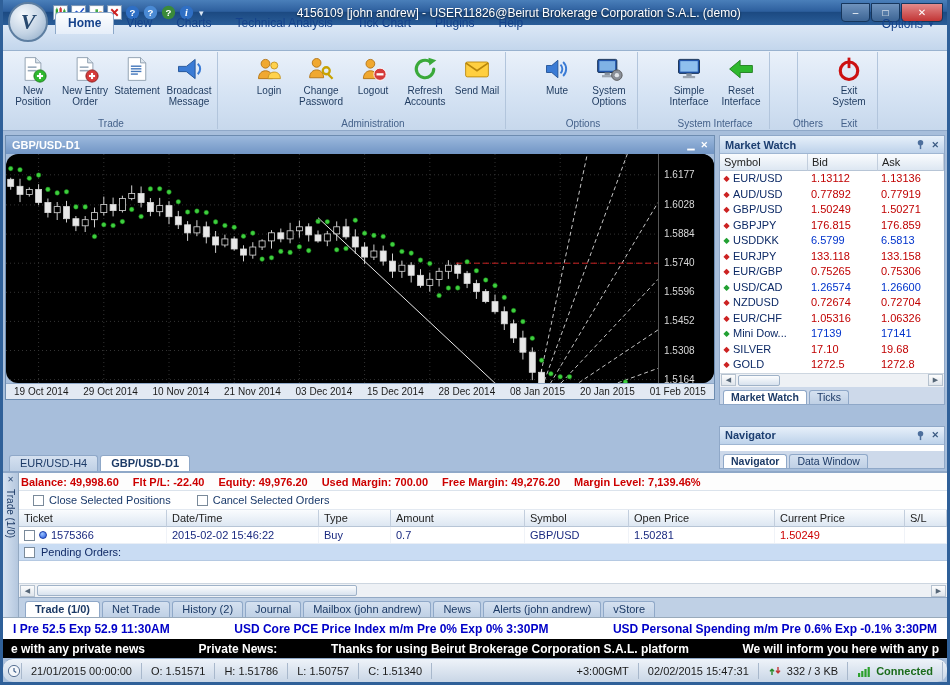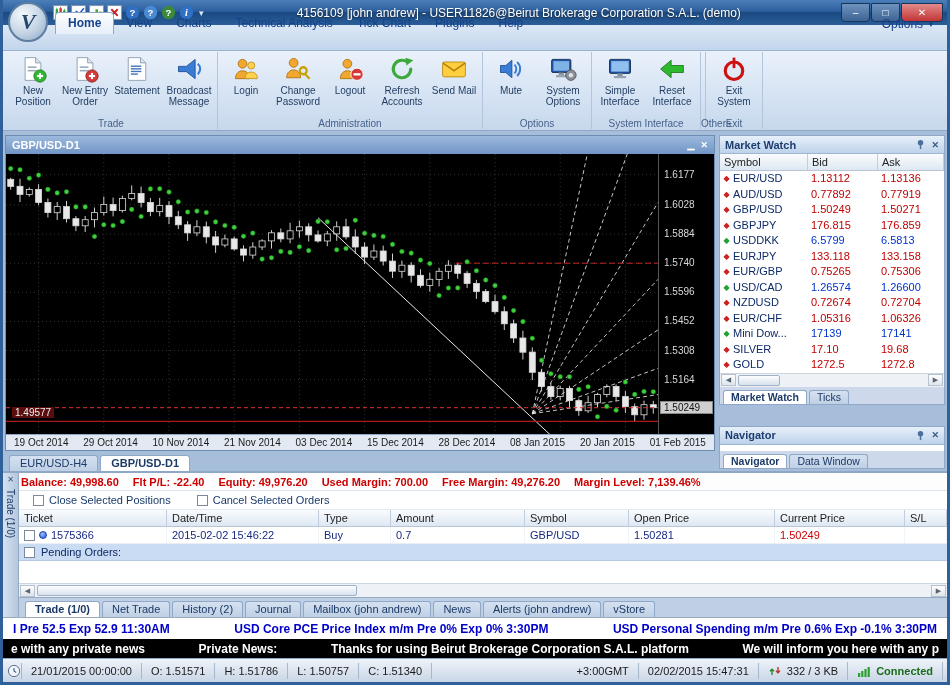--- a/index.html
+++ b/index.html
@@ -34,38 +34,38 @@
     background:linear-gradient(#dbe7f6,#c3d6ec); padding:0 6px 16px 52px; border-bottom:1px solid #99b2cf; }
   .rtab { padding:3px 12px 4px; font-size:12px; color:#15428b; cursor:default; white-space:nowrap; }
   .rtab.active { background:linear-gradient(#fdfefe,#e6eef9); border:1px solid #8ca8c9; border-bottom:none;
     border-radius:4px 4px 0 0; font-weight:bold; }
   .optionsmenu { margin-left:auto; font-size:12px; color:#15428b; display:flex; align-items:center; gap:4px;
     padding:3px 6px; cursor:default; }
   .optcaret { font-size:8px; }
 
   
   .ribbon { height:80px; flex:none; display:flex; align-items:stretch;
-    background:linear-gradient(#eaf1fa,#d4e2f3 60%,#c7d8ec); border-bottom:1px solid #8fa8c8; padding:1px 2px; }
+    background:linear-gradient(#eaf1fa,#d4e2f3 60%,#c7d8ec); border-bottom:1px solid #8fa8c8; padding:1px 2px;gap:23px; }
   .rgroup { position:relative; display:flex; flex-direction:column; border-right:1px solid #b2c5dc; padding:1px 2px 13px; }
   .rgroup-buttons { display:flex; flex:1; align-items:flex-start; }
   .rbtn { width:52px; min-height:60px; display:flex; flex-direction:column; align-items:center;
     padding:2px 1px; cursor:default; border-radius:3px; }
   .ric { width:28px; height:28px; flex:none; }
   .ric svg { width:28px; height:28px; }
   .rlabel { font-size:10px; line-height:11px; color:#1e3a5f; text-align:center; margin-top:2px; }
   .rgroup-label { position:absolute; bottom:0; left:0; right:0; text-align:center; font-size:10px; color:#44618a; }
 
   
   .main { height:340px; flex:none; position:relative; background:#a7bedb; }
   .chartwin { position:absolute; left:2px; top:4px; width:710px; border:1px solid #6d8cb0; }
   .chartcaption { height:18px; display:flex; align-items:center; padding:0 6px;
     background:linear-gradient(#9cb9dd,#7195c5); color:#fff; font-size:11px; font-weight:bold; }
   .cbtns { margin-left:auto; display:flex; gap:6px; font-size:9px; color:#fff; }
   .cbtns span { cursor:default; }
-  .chartarea { position:relative; height:280px; background:#000; overflow:hidden; display:flex; }
+  .chartarea { position:relative; height:229px; background:#000; overflow:hidden; display:flex;border-radius:12px; }
   #chart-svg { display:block; }
   .pricescale { position:relative; width:56px; background:#000; border-left:1px solid #565656; }
   .plabel { position:absolute; left:5px; font-size:10px; color:#d8d8d8; white-space:nowrap; }
   .ptag { position:absolute; left:1px; right:1px; background:#cfcfcf; color:#111; font-size:10px;
     padding:0 3px; border:1px solid #888; }
   .lowlabel { position:absolute; left:4px; font-size:10px; color:#f0f0f0; background:#5a0d0d; padding:0 3px; }
   .dateaxis { height:16px; display:flex; justify-content:space-between; align-items:center;
     background:#e2e9f3; border-top:1px solid #8fa8c8; padding:0 8px; }
   .dateaxis span { font-size:10px; color:#1a1a1a; white-space:nowrap; }
   .charttabs { position:absolute; left:2px; top:322px; height:18px; display:flex; align-items:flex-end; gap:2px; padding-left:4px; }
@@ -132,21 +132,21 @@
   .tradetabs .tab { font-size:11px; padding:1px 9px 2px; }
 
   
   .ticker1 { height:22px; flex:none; display:flex; align-items:center; justify-content:space-between;
     background:#fff; border-top:1px solid #9ab; padding:0 10px; overflow:hidden; }
   .ticker1 span { font-size:12px; font-weight:bold; color:#0000c8; white-space:nowrap; }
   .ticker2 { height:19px; flex:none; display:flex; align-items:center; justify-content:space-between;
     background:#000; padding:0 8px; overflow:hidden; }
   .ticker2 span { font-size:12px; font-weight:bold; color:#fff; white-space:nowrap; }
   .statusbar { height:24px; flex:none; display:flex; align-items:center;
-    background:linear-gradient(#eef3f9,#c9d6e6); border-top:1px solid #8fa8c8; padding:0 4px; }
+    background:linear-gradient(#eef3f9,#c9d6e6); border-top:1px solid #8fa8c8; padding:0 4px;border-radius:10px; }
   .sseg { font-size:11px; color:#1a1a1a; padding:2px 9px; border-right:1px solid #a8b8cc; white-space:nowrap;
     display:flex; align-items:center; gap:5px; }
   .sseg.first { border-left:1px solid #a8b8cc; }
   .sicon { width:14px; height:14px; display:inline-flex; }
   .sicon svg { width:14px; height:14px; }
   .conn-text { color:#1a6b1a; font-weight:bold; }
   .push-right { margin-left:auto; }
 </style>
 </head>
 <body>

